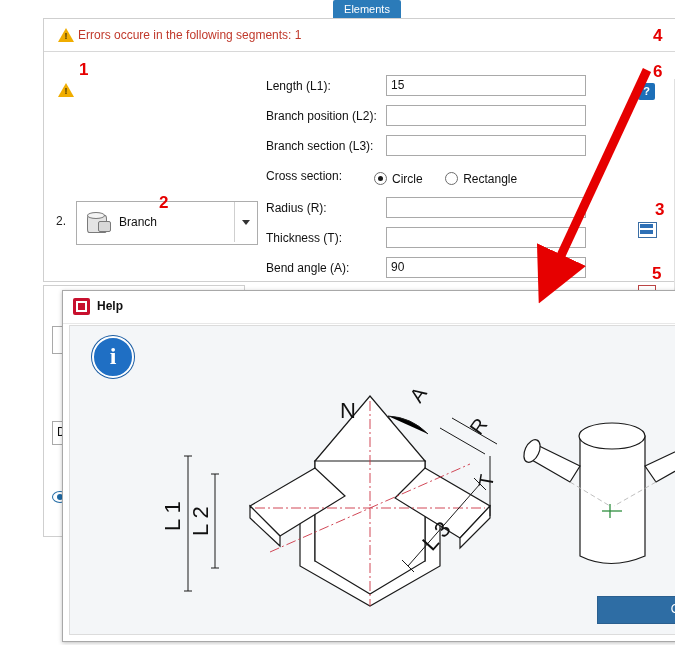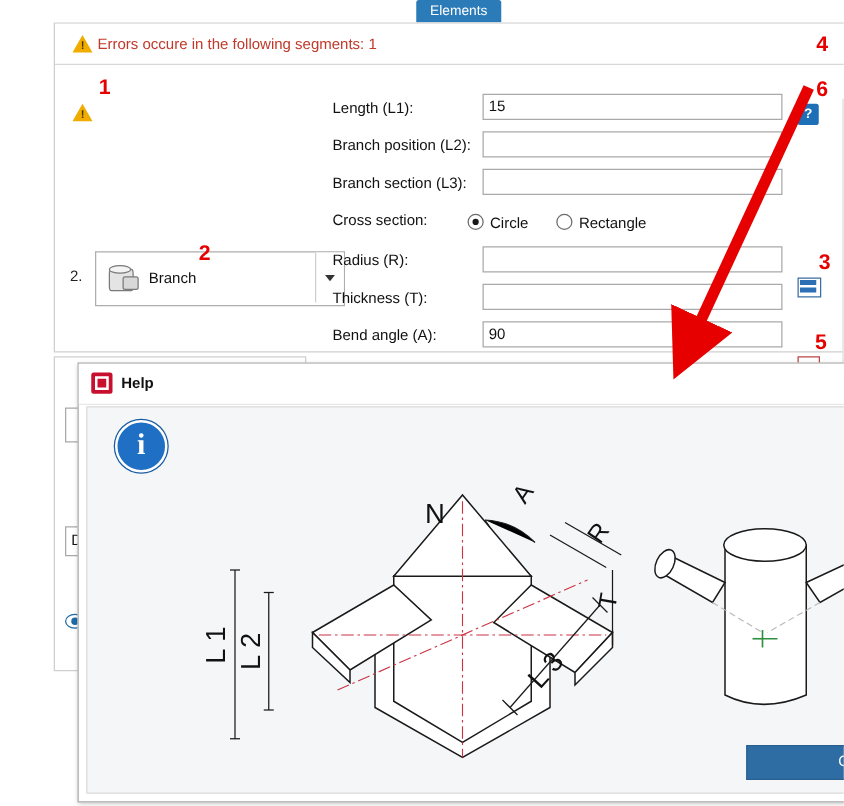--- a/index.html
+++ b/index.html
@@ -101,21 +101,20 @@
     color: #222;
   }
 
   
   .combo {
     position: absolute;
     left: 32px; top: 182px;
     width: 180px; height: 42px;
     border: 1px solid #adadad;
     background: #ffffff;
-    padding-left: 18px;
   }
   .combo-icon {
     position: absolute;
     left: 8px; top: 9px;
     width: 24px; height: 24px;
   }
   .cyl-body {
     position: absolute;
     left: 2px; top: 4px;
     width: 18px; height: 16px;
@@ -165,21 +164,21 @@
   
   .field-label {
     position: absolute;
     left: 222px;
     font-size: 12px;
     color: #111;
   }
   .field-input {
     position: absolute;
     left: 342px;
-    width: 240px; height: 21px;
+    width: 200px; height: 21px;
     border: 1px solid #a9a9a9;
     background: #ffffff;
     font-size: 12px;
     color: #111;
     padding: 0 4px;
     box-sizing: border-box;
     line-height: 19px;
   }
   .radio-row { position: absolute; left: 330px; }
   .radio-item {

